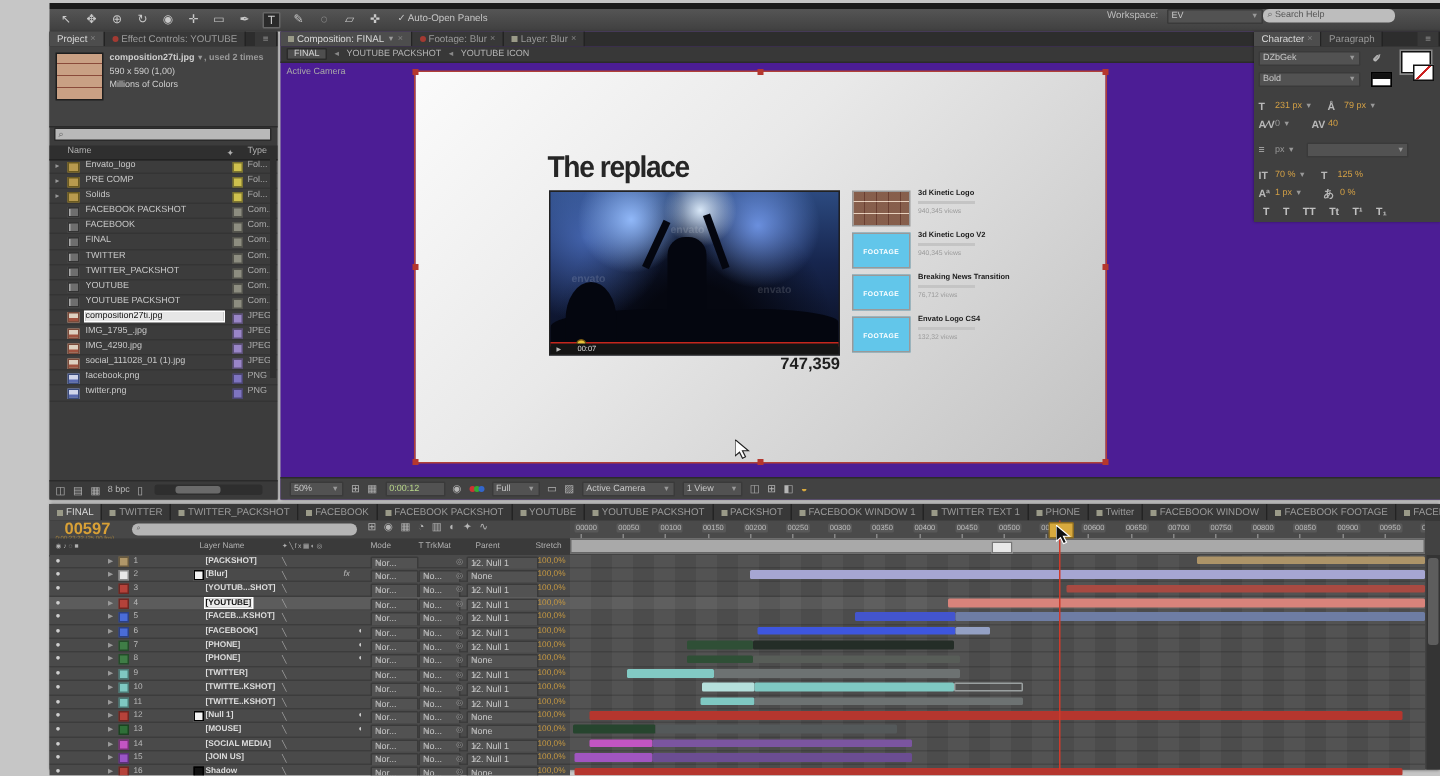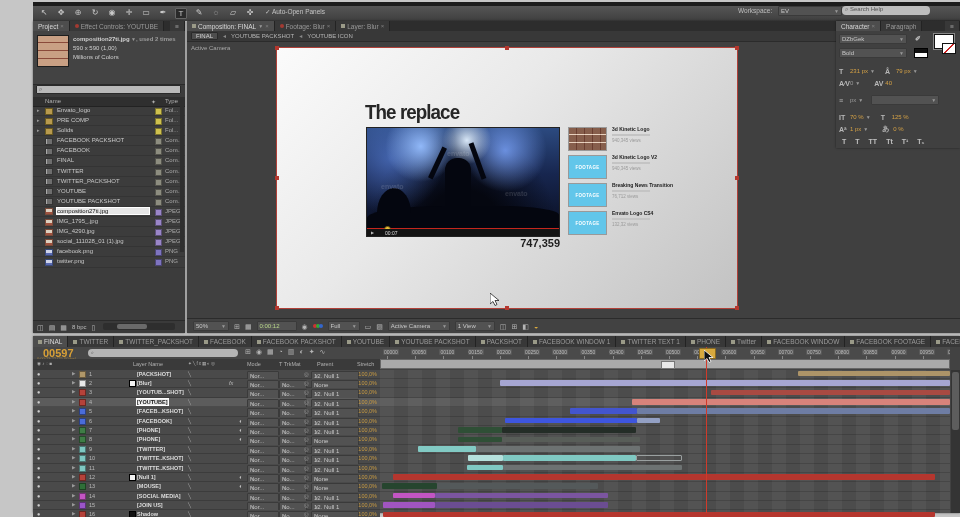--- a/index.html
+++ b/index.html
@@ -40,21 +40,21 @@
   .picon.png{background:#cfd4ea;border:1px solid #3a4a7a;box-shadow:inset 0 -2px #5a6ab0;}
   .prow .pname{position:absolute;left:24px;top:1px;width:92px;white-space:nowrap;overflow:hidden;}
   .prow.sel .pname{background:#e6e6e6;color:#111;outline:1px solid #fff;}
   .prow .chip{position:absolute;left:122px;top:2px;width:5px;height:5px;border:1px solid rgba(0,0,0,.4);}
   .prow .ptype{position:absolute;left:132px;top:1px;width:18px;white-space:nowrap;overflow:hidden;color:#aaa;}
   #proj-foot{position:absolute;left:0;bottom:0;width:100%;height:13px;background:#3a3a3a;border-top:1px solid #2a2a2a;display:flex;align-items:center;gap:5px;padding-left:4px;box-sizing:border-box;}
   #proj-scroll{position:absolute;left:70px;bottom:3px;width:72px;height:7px;background:#2e2e2e;border-radius:2px;}
   #proj-scroll .thumb{position:absolute;left:14px;top:1px;width:30px;height:5px;background:#6a6a6a;border-radius:2px;}
   #plist-scroll{position:absolute;right:1px;top:85px;width:4px;height:146px;background:#2f2f2f;}
   
-  #viewer{left:187px;top:21px;width:774px;height:312px;background:#404040;}
+  #viewer{left:187px;top:21px;width:774px;height:312px;background:#4c1d95;}
   #breadcrumb{position:absolute;left:0;top:10px;width:100%;height:11px;background:#383838;border-bottom:1px solid #2b2b2b;display:flex;align-items:center;gap:4px;padding-left:4px;box-sizing:border-box;font-size:6px;color:#b5b5b5;}
   .crumb-first{background:#4e4e4e;border:1px solid #2a2a2a;padding:0 4px;border-radius:1px;color:#d5d5d5;}
   .crumb-sep{color:#888;font-size:5px;}
   #cam-label{position:absolute;left:4px;top:24px;font-size:6px;color:#a8a8a8;}
   #canvas{position:absolute;left:90px;top:27px;width:460px;height:260px;background:linear-gradient(135deg,#fbfbfb 0%,#e9e9e9 40%,#cfcfcf 80%,#c2c2c2 100%);outline:1px solid #b04038;}
   .handle{position:absolute;width:4px;height:4px;background:#b5372e;}
   #yt-title{position:absolute;left:88px;top:53px;font-size:20px;font-weight:bold;letter-spacing:-1px;color:#262626;transform:scaleX(.94);transform-origin:left;}
   #player{position:absolute;left:89px;top:79px;width:194px;height:110px;border:1px solid #222;box-sizing:border-box;background:#0a0f22;}
   #player-img{position:absolute;left:0;top:0;width:100%;height:102px;overflow:hidden;
     background:radial-gradient(circle at 28% 18%,rgba(150,190,255,.95),transparent 22%),

